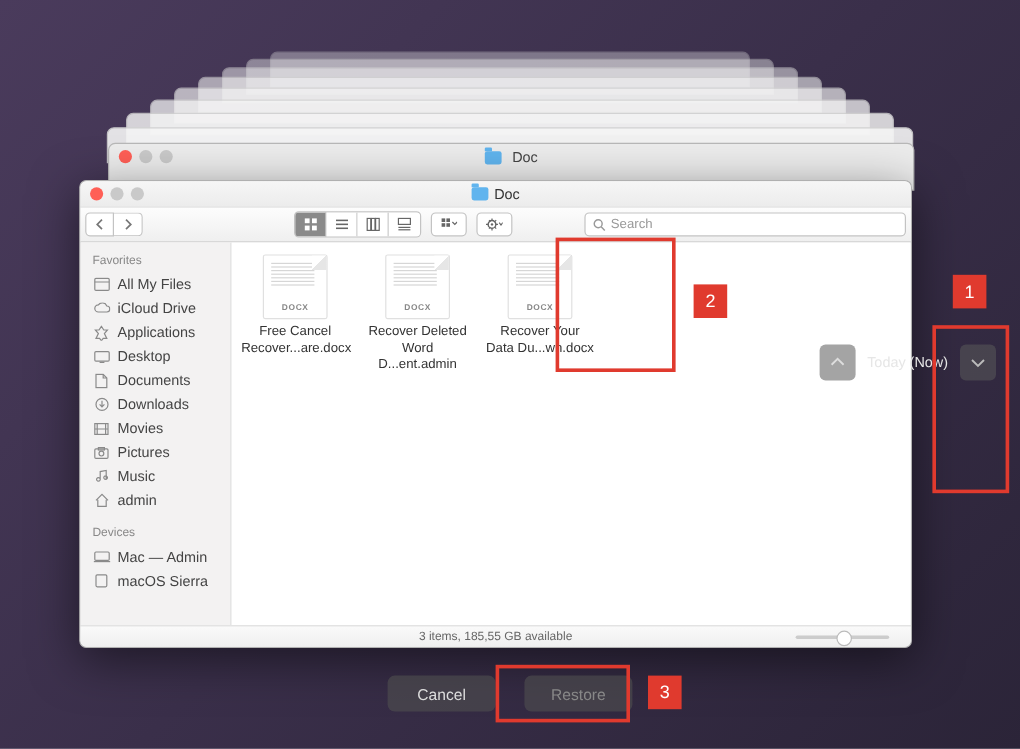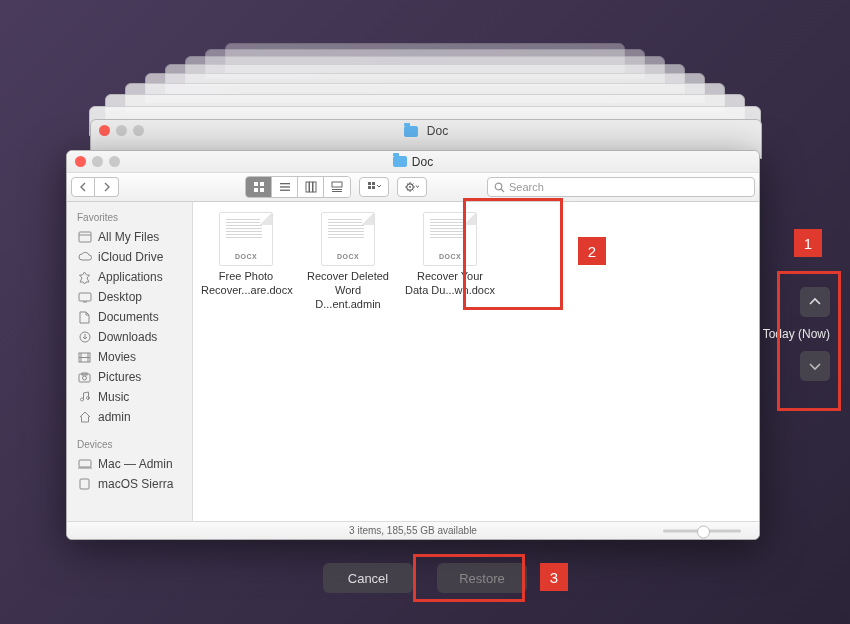--- a/index.html
+++ b/index.html
@@ -61,21 +61,21 @@
   .statusbar .txt{position:absolute;left:50%;transform:translateX(-50%);}
   .slider{position:absolute;right:18px;top:50%;transform:translateY(-50%);width:78px;height:3px;background:#ccc;border-radius:2px;}
   .slider::after{content:'';position:absolute;left:34px;top:-4px;width:11px;height:11px;background:#fff;border:1px solid #bbb;border-radius:50%;}
 
   
   .bottom-btns{position:absolute;top:563px;left:50%;transform:translateX(-50%);display:flex;gap:24px;}
   .btn{width:90px;height:30px;border-radius:6px;background:rgba(80,80,80,.6);color:#ddd;font-size:13px;display:flex;align-items:center;justify-content:center;border:none;}
   .btn.restore{color:#888;}
 
   
-  .tm-nav{position:absolute;right:20px;top:287px;display:flex;flex-direction:column;align-items:flex-end;gap:10px;}
+  .tm-nav{position:absolute;right:20px;top:287px;display:flex;align-items:center;gap:10px;}
   .tm-btn{width:30px;height:30px;background:rgba(90,90,90,.55);border-radius:5px;display:flex;align-items:center;justify-content:center;color:#ddd;font-size:12px;}
   .tm-label{color:#e6e6e6;font-size:12px;}
 
   
   .anno-box{position:absolute;border:3px solid #e03a2e;}
   .anno-num{position:absolute;width:28px;height:28px;background:#e03a2e;color:#fff;display:flex;align-items:center;justify-content:center;font-size:15px;font-weight:500;}
 
   
   svg{display:block;}
 </style>
@@ -304,21 +304,21 @@
               <span></span>
               <span></span>
               <span></span>
               <span></span>
               <span></span>
               <span></span>
               <span></span>
             </div>
           <div class="ext">DOCX</div>
         </div>
-        <div><span>Free Photo</span><br><span>Recover...are.docx</span></div>
+        <div><span>Free Cancel</span><br><span>Recover...are.docx</span></div>
       </div>
       <div class="file">
         <div class="thumb">
           <div class="lines">
               <span></span>
               <span></span>
               <span></span>
               <span></span>
               <span></span>
               <span></span>

